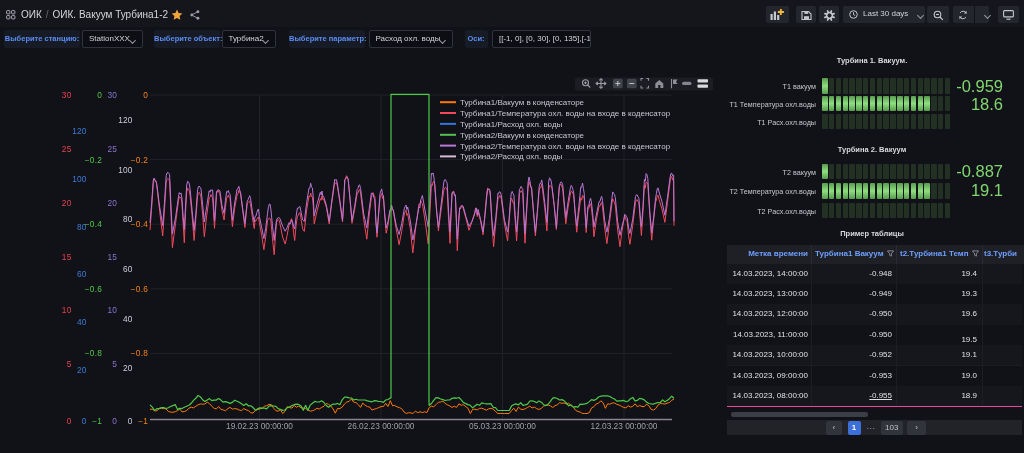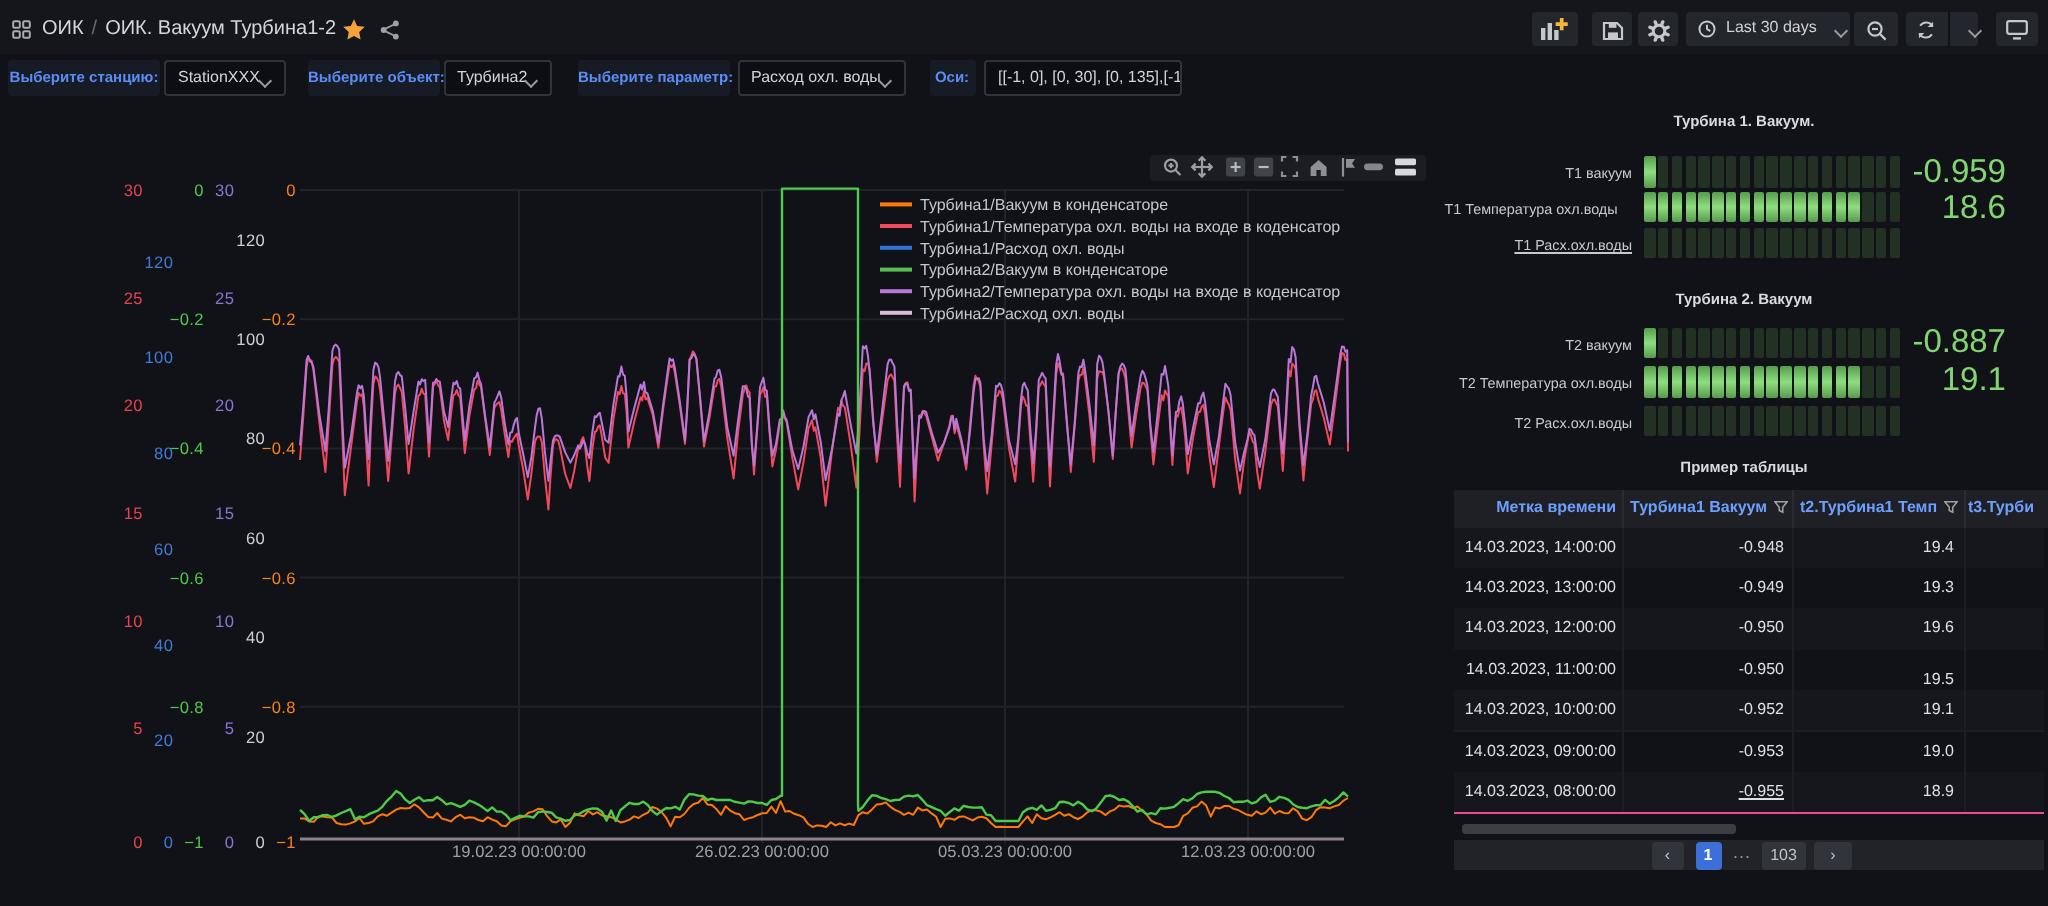--- a/index.html
+++ b/index.html
@@ -220,22 +220,22 @@
 <line x1="440" y1="134.8" x2="456" y2="134.8" stroke="#56bf50" stroke-width="2"></line>
 <text x="460" y="137.7" fill="#c6c7d0" font-size="8">Турбина2/Вакуум в конденсаторе</text>
 <line x1="440" y1="145.6" x2="456" y2="145.6" stroke="#b877d9" stroke-width="2"></line>
 <text x="460" y="148.5" fill="#c6c7d0" font-size="8">Турбина2/Температура охл. воды на входе в коденсатор</text>
 <line x1="440" y1="156.4" x2="456" y2="156.4" stroke="#d9bcd4" stroke-width="2"></line>
 <text x="460" y="159.3" fill="#c6c7d0" font-size="8">Турбина2/Расход охл. воды</text>
 </svg>
 
 <div class="abs gtitle" style="left:730px;top:56px;width:284px;">Турбина 1. Вакуум.</div>
 <div class="abs glabel" style="left:715px;top:82px;width:101px;">Т1 вакуум</div>
-<div class="abs glabel" style="left:715px;top:100px;width:101px;text-align:center;">Т1 Температура охл.воды</div>
-<div class="abs glabel" style="left:715px;top:118px;width:101px;text-decoration:underline;">Т1 Расх.охл.воды</div>
+<div class="abs glabel" style="left:715px;top:100px;width:101px;">Т1 Температура охл.воды</div>
+<div class="abs glabel" style="left:715px;top:118px;width:101px;">Т1 Расх.охл.воды</div>
 <div class="abs" style="left:822.0px;top:78px;width:5.5px;height:15.5px;border-radius:1px;background:linear-gradient(180deg,#579b4d 0%,#8ede7f 50%,#579b4d 100%);"></div>
 <div class="abs" style="left:828.8px;top:78px;width:5.5px;height:15.5px;border-radius:1px;background:#233024;"></div>
 <div class="abs" style="left:835.6px;top:78px;width:5.5px;height:15.5px;border-radius:1px;background:#233024;"></div>
 <div class="abs" style="left:842.5px;top:78px;width:5.5px;height:15.5px;border-radius:1px;background:#233024;"></div>
 <div class="abs" style="left:849.3px;top:78px;width:5.5px;height:15.5px;border-radius:1px;background:#233024;"></div>
 <div class="abs" style="left:856.1px;top:78px;width:5.5px;height:15.5px;border-radius:1px;background:#233024;"></div>
 <div class="abs" style="left:862.9px;top:78px;width:5.5px;height:15.5px;border-radius:1px;background:#233024;"></div>
 <div class="abs" style="left:869.7px;top:78px;width:5.5px;height:15.5px;border-radius:1px;background:#233024;"></div>
 <div class="abs" style="left:876.6px;top:78px;width:5.5px;height:15.5px;border-radius:1px;background:#233024;"></div>
 <div class="abs" style="left:883.4px;top:78px;width:5.5px;height:15.5px;border-radius:1px;background:#233024;"></div>

